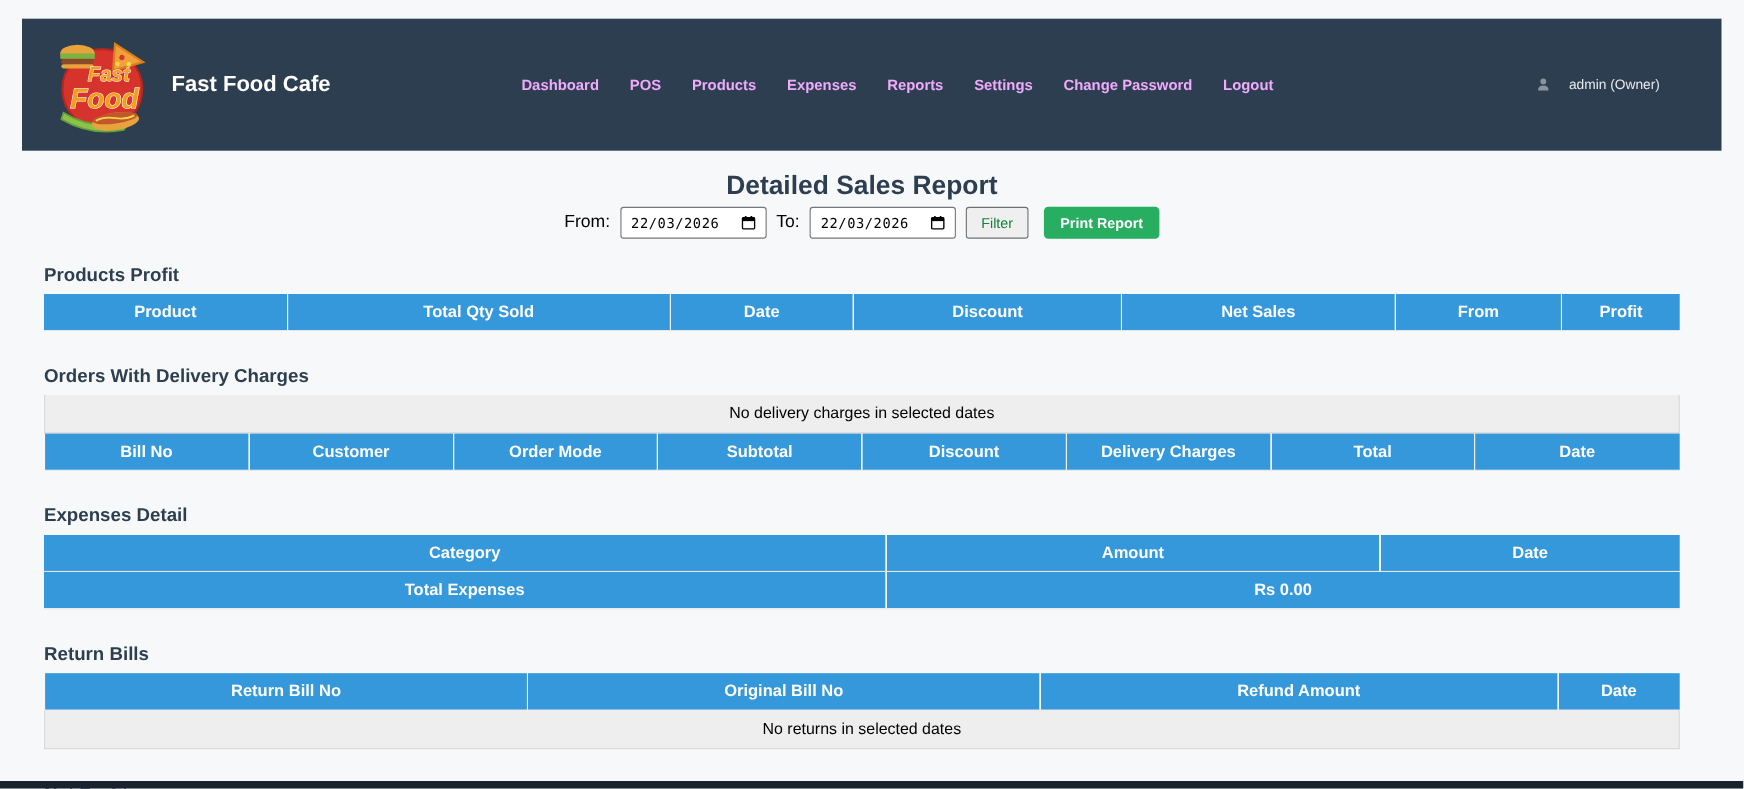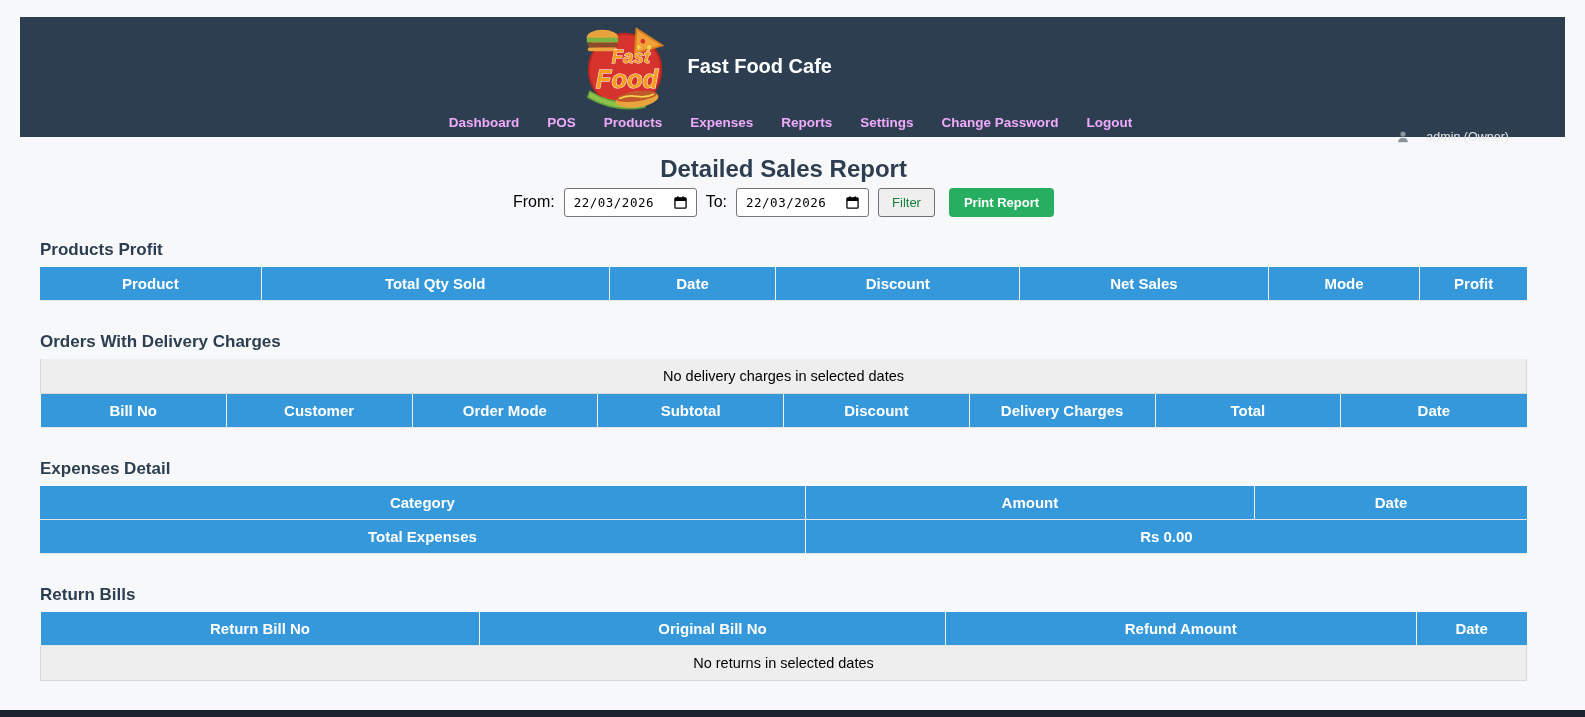--- a/index.html
+++ b/index.html
@@ -9,21 +9,21 @@
     background: #f7f8fa;
     font-family: "Liberation Sans", sans-serif;
   }
   .page { position: relative; width: 1585px; height: 717px; }
 
   
   .navbar {
     position: absolute; top: 17px; left: 20px; right: 20px; height: 120px;
     background: #2d3e51;
     display: flex; align-items: center;
-    padding: 0 28px 0 24px; box-sizing: border-box; flex-direction: column;
+    padding: 0 28px 0 24px; box-sizing: border-box;
   }
   .brand-group { display: flex; align-items: center; gap: 14px; width: 430px; }
   .logo { width: 98px; height: 98px; display: inline-block; }
   .logo svg { width: 98px; height: 98px; }
   .brand { color: #ffffff; font-size: 20px; font-weight: bold; }
   .nav-links { display: flex; align-items: center; gap: 28px; flex: 0 0 auto; }
   .nav-links a {
     color: #f0abfc; font-size: 13.5px; font-weight: bold;
     text-decoration: none; cursor: pointer; white-space: nowrap;
   }
@@ -185,21 +185,21 @@
 
     <h2 class="section first">Products Profit</h2>
     <table class="tbl">
       <tbody>
           <tr>
         <th style="width:14.3%">Product</th>
         <th style="width:22.8%">Total Qty Sold</th>
         <th style="width:10.6%">Date</th>
         <th style="width:15.8%">Discount</th>
         <th style="width:16.1%">Net Sales</th>
-        <th style="width:9.6%">Mode</th>
+        <th style="width:9.6%">From</th>
         <th>Profit</th>
       </tr>
     </tbody>
       </table>
 
     <h2 class="section">Orders With Delivery Charges</h2>
     <table class="tbl">
       <tbody>
           <tr>
         <td class="empty" colspan="8">No delivery charges in selected dates</td>

